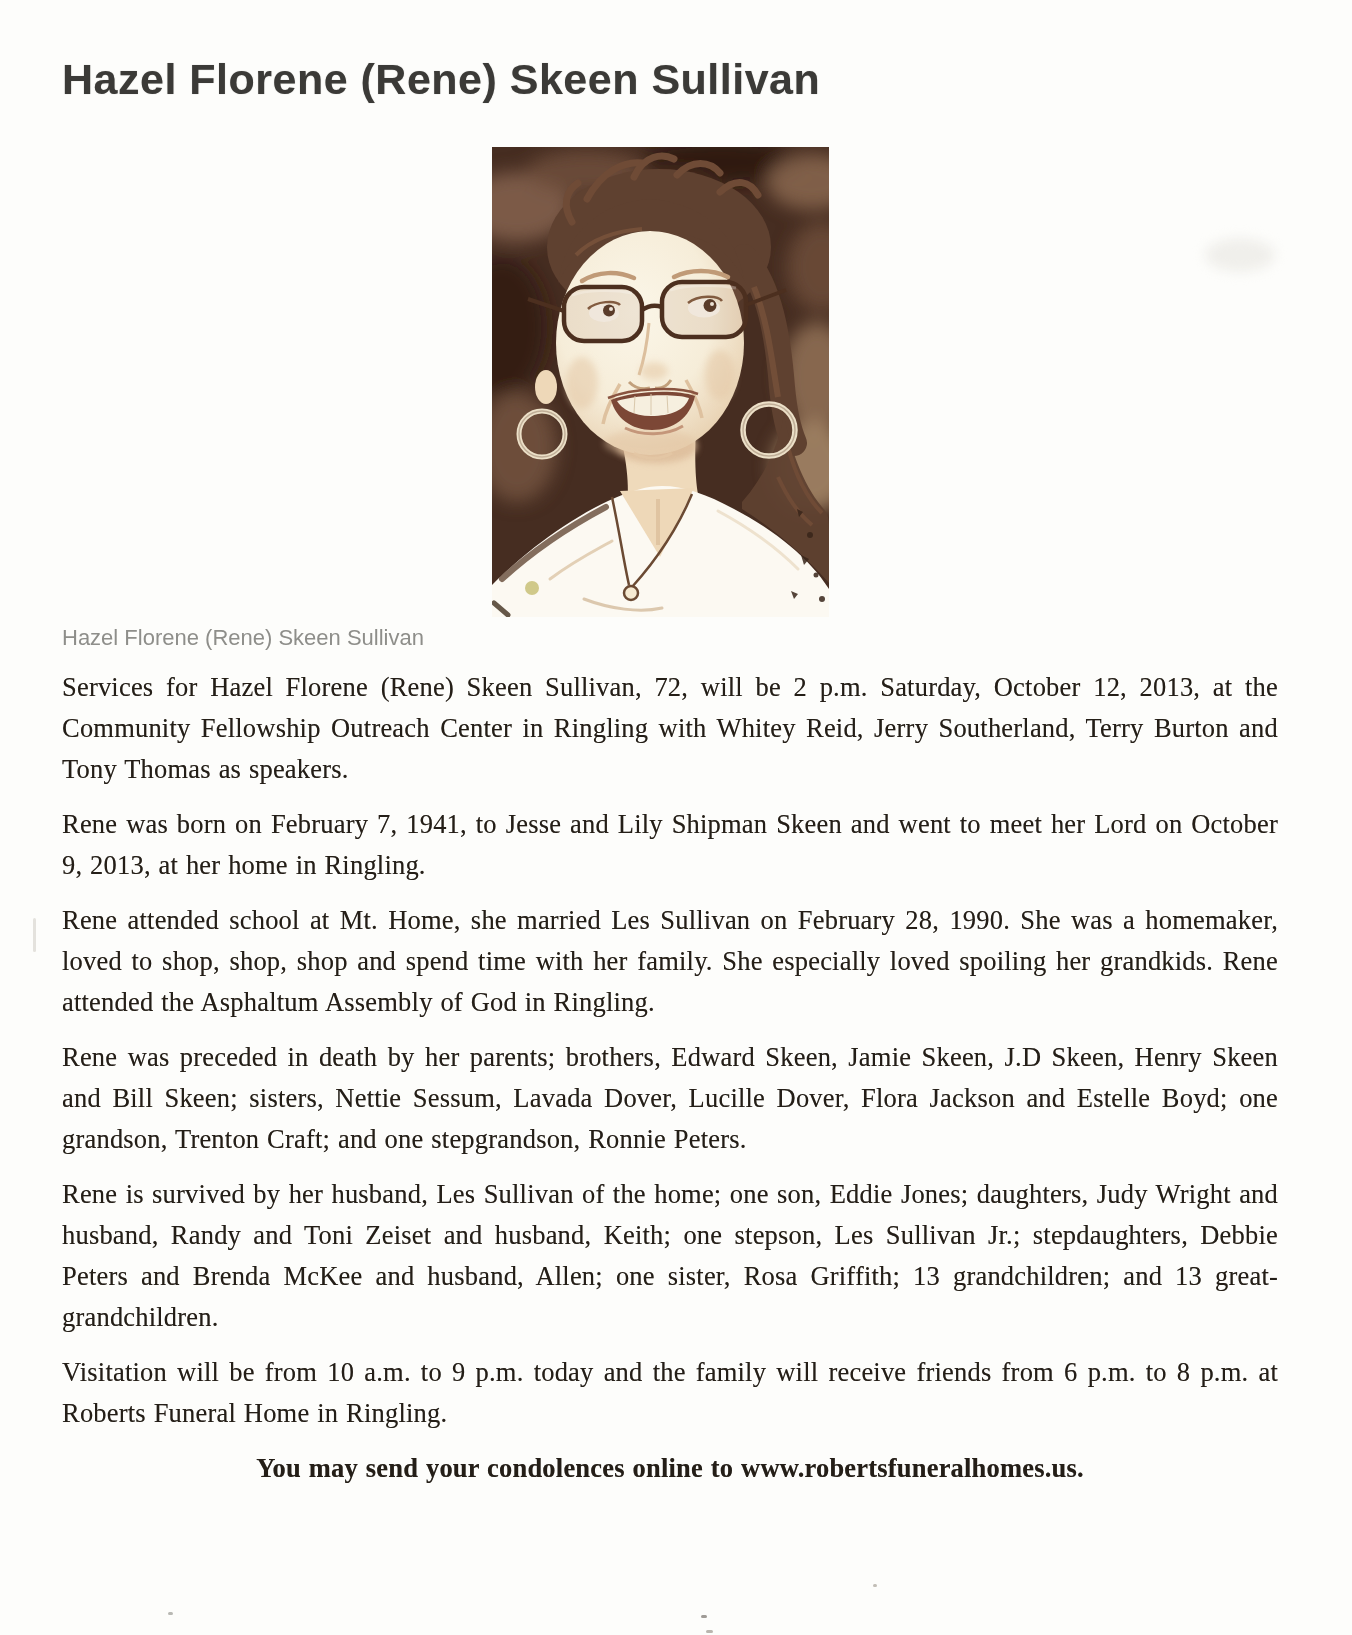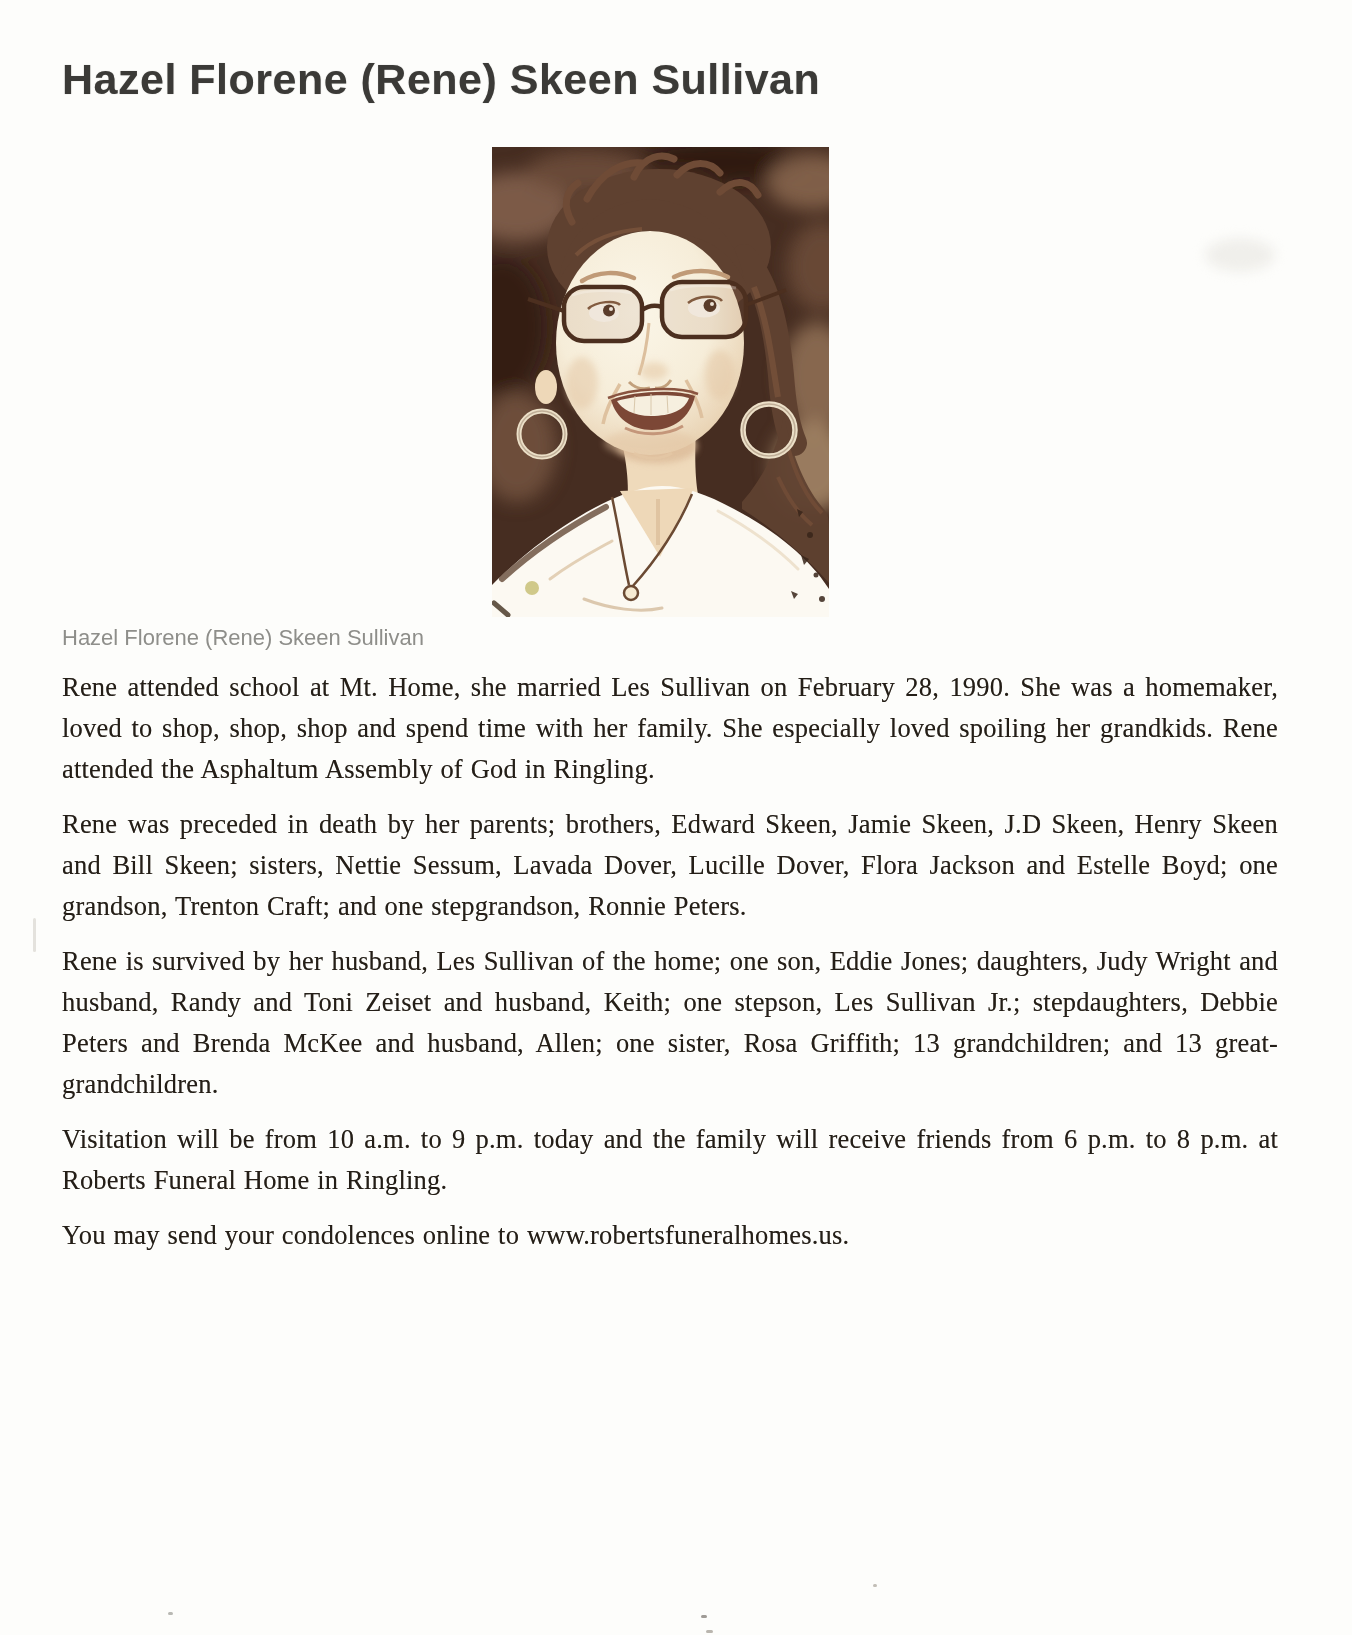--- a/index.html
+++ b/index.html
@@ -44,21 +44,21 @@
   .article p{
     margin:0 0 14px 0;
     font-size:26.5px;
     line-height:41px;
     text-align:justify;
     color:#241e17;
     letter-spacing:0.2px;
     word-spacing:1px;
     text-shadow:0 0 0.6px rgba(36,30,23,0.45);
   }
-  .article p:last-child{text-align:left;}
+  .article p:last-child{text-align:center;font-weight:bold;}
   .speck{position:absolute;border-radius:2px;}
   .sp1{left:168px;top:1612px;width:5px;height:3px;background:#b9b9b4;}
   .sp2{left:701px;top:1615px;width:6px;height:3px;background:#6d675f;opacity:.65;}
   .sp3{left:706px;top:1630px;width:7px;height:3px;background:#8d877d;opacity:.6;}
   .sp4{left:873px;top:1584px;width:4px;height:3px;background:#c2beb6;}
   .sp5{left:33px;top:918px;width:3px;height:34px;background:#e4e2dd;border-radius:3px;}
   .sp6{left:1205px;top:238px;width:70px;height:34px;background:#f0efeb;filter:blur(6px);border-radius:50%;}
 </style>
 </head>
 <body>
@@ -196,20 +196,22 @@
           <circle cx="330" cy="452" r="3"></circle>
       </g>
       <circle cx="40" cy="441" r="7" fill="#b3a844" opacity="0.6"></circle>
       <path d="M2,456 L16,468" stroke="#41301f" stroke-width="5" stroke-linecap="round" opacity="0.8"></path>
     </svg>
   </div>
 
   <div class="photo-caption">Hazel Florene (Rene) Skeen Sullivan</div>
 
   <div class="article">
+    <p>Services for Hazel Florene (Rene) Skeen Sullivan, 72, will be 2 p.m. Saturday, October 12, 2013, at the Community Fellowship Outreach Center in Ringling with Whitey Reid, Jerry Southerland, Terry Burton and Tony Thomas as speakers.</p>
+    <p>Rene was born on February 7, 1941, to Jesse and Lily Shipman Skeen and went to meet her Lord on October 9, 2013, at her home in Ringling.</p>
     <p>Rene attended school at Mt. Home, she married Les Sullivan on February 28, 1990. She was a homemaker, loved to shop, shop, shop and spend time with her family. She especially loved spoiling her grandkids. Rene attended the Asphaltum Assembly of God in Ringling.</p>
     <p>Rene was preceded in death by her parents; brothers, Edward Skeen, Jamie Skeen, J.D Skeen, Henry Skeen and Bill Skeen; sisters, Nettie Sessum, Lavada Dover, Lucille Dover, Flora Jackson and Estelle Boyd; one grandson, Trenton Craft; and one stepgrandson, Ronnie Peters.</p>
     <p>Rene is survived by her husband, Les Sullivan of the home; one son, Eddie Jones; daughters, Judy Wright and husband, Randy and Toni Zeiset and husband, Keith; one stepson, Les Sullivan Jr.; stepdaughters, Debbie Peters and Brenda McKee and husband, Allen; one sister, Rosa Griffith; 13 grandchildren; and 13 great-grandchildren.</p>
     <p>Visitation will be from 10 a.m. to 9 p.m. today and the family will receive friends from 6 p.m. to 8 p.m. at Roberts Funeral Home in Ringling.</p>
     <p>You may send your condolences online to www.robertsfuneralhomes.us.</p>
   </div>
 
   <div class="speck sp1"></div>
   <div class="speck sp2"></div>
   <div class="speck sp3"></div>

